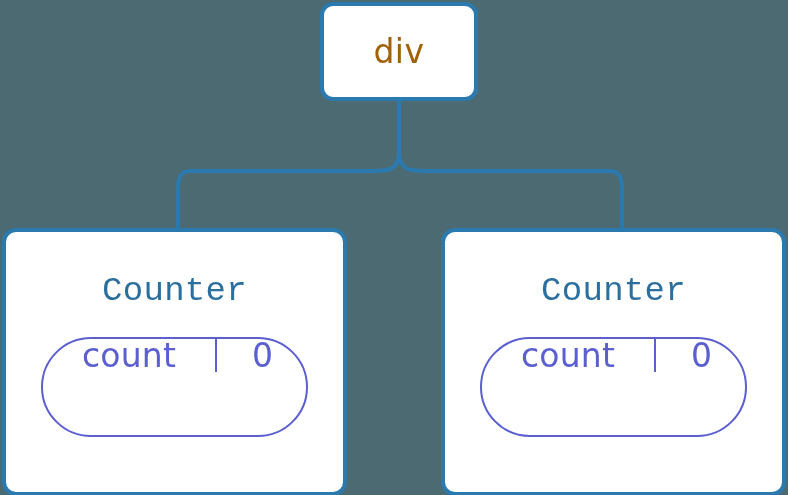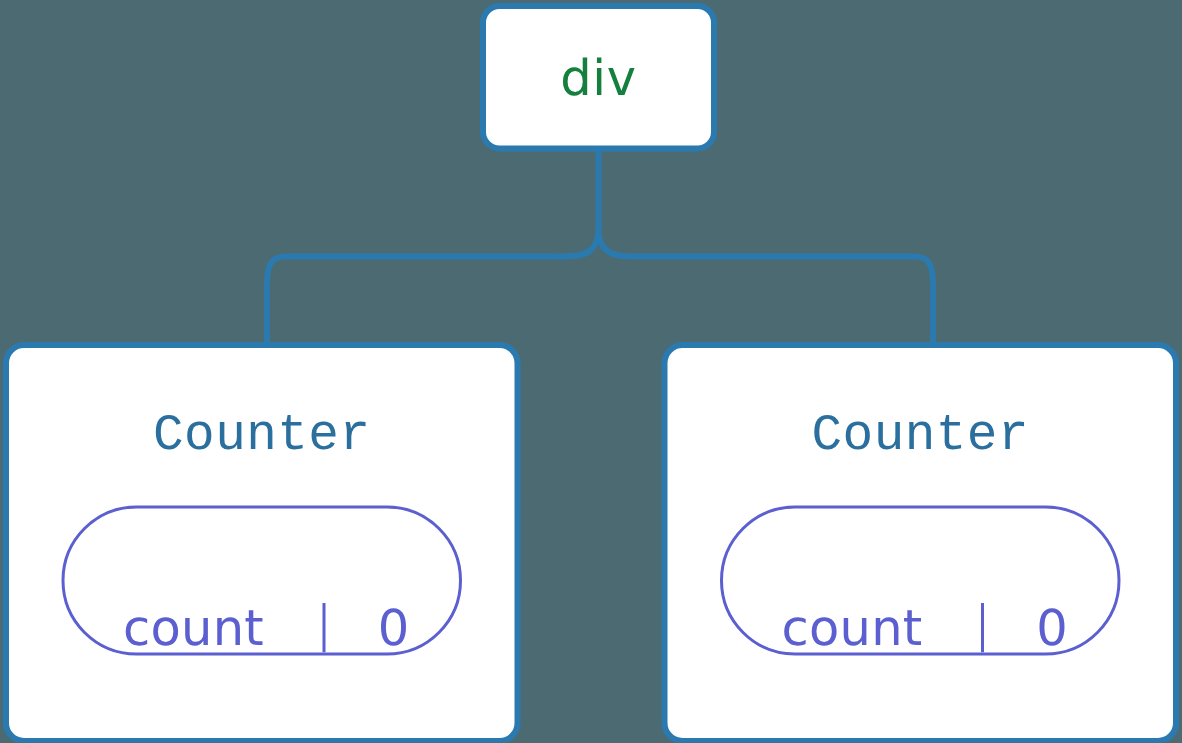--- a/index.html
+++ b/index.html
@@ -45,21 +45,21 @@
   #node-div {
     left: 320px;
     top: 2px;
     width: 158px;
     height: 99px;
     border-radius: 13px;
     justify-content: center;
   }
   #node-div .node-title {
     font-size: 33px;
-    color: #15803d;
+    color: #a16207;
     letter-spacing: 0.5px;
     line-height: 1;
   }
 
   
   .counter-box {
     top: 228px;
     height: 268px;
     width: 345px;
     border-radius: 14px;
@@ -80,21 +80,21 @@
   
   .state-pill {
     margin-top: 29px;
     width: 267px;
     height: 100px;
     border: 2px solid #5b5fd0;
     border-radius: 50px;
     box-sizing: border-box;
     display: flex;
     flex-direction: row;
-    align-items: flex-end;
+    align-items: flex-start;
     background: #ffffff;
     overflow: hidden;
   }
   .pill-key {
     flex: 0 0 174px;
     display: flex;
     align-items: center;
     justify-content: center;
     border-right: 2px solid #5b5fd0;
     box-sizing: border-box;

